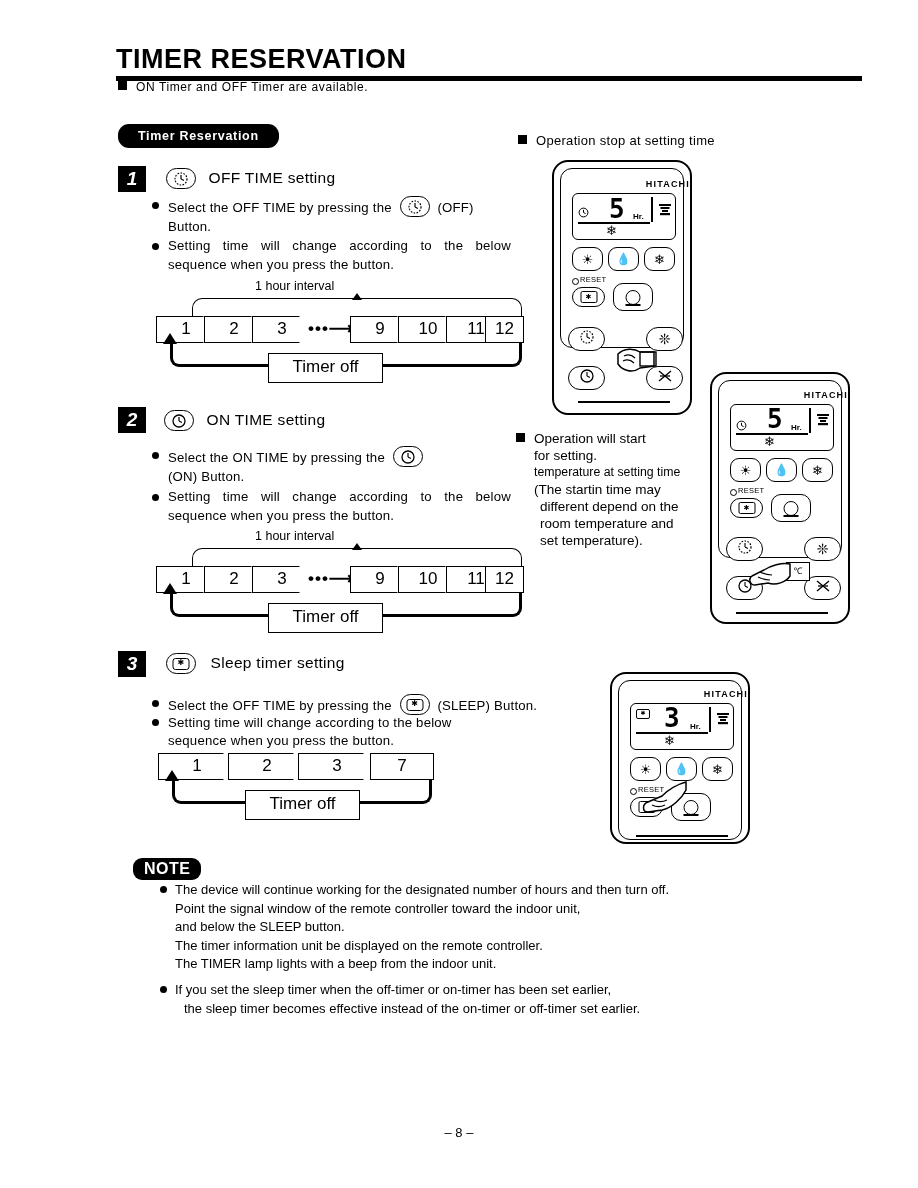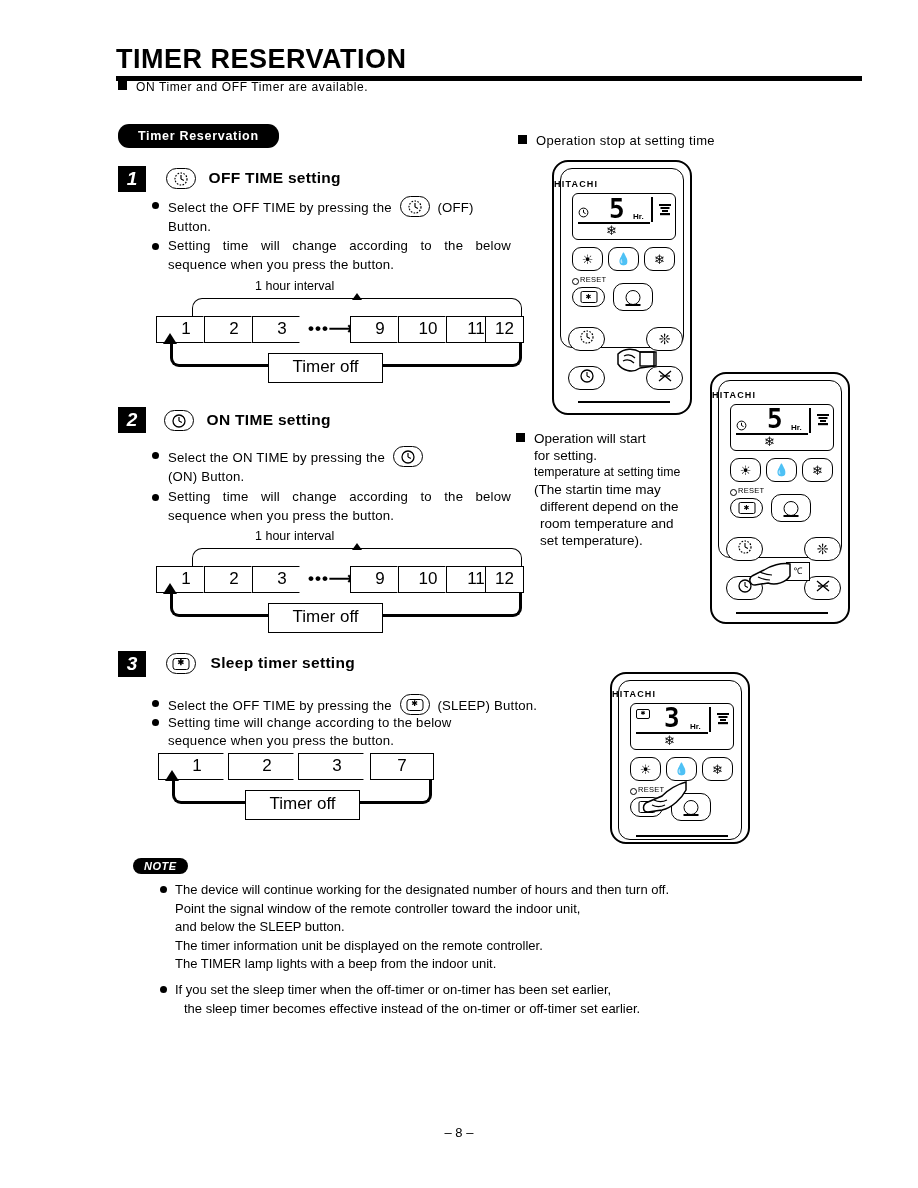--- a/index.html
+++ b/index.html
@@ -75,21 +75,21 @@
     color: #fff;
     font-size: 19px;
     font-weight: bold;
     font-style: italic;
     text-align: center;
     line-height: 26px;
   }
   .step-head {
     position: absolute;
     font-size: 15.5px;
-    font-weight: bold;
+    font-weight: normal;
     letter-spacing: 0.3px;
   }
 
   
   .btn-ico {
     display: inline-block;
     vertical-align: middle;
     border: 1.4px solid #000;
     border-radius: 50%/50%;
     box-sizing: border-box;
@@ -223,21 +223,21 @@
   .rm-body {
     position: absolute;
     left: 6px; right: 6px; top: 6px;
     border: 1.6px solid #000;
     border-radius: 12px;
     box-sizing: border-box;
   }
   .rm-brand {
     position: absolute;
     width: 100%;
-    text-align: left;
+    text-align: right;
     font-size: 9px;
     font-weight: bold;
     letter-spacing: 1.2px;
   }
   .lcd {
     position: absolute;
     border: 1.5px solid #000;
     border-radius: 6px;
     box-sizing: border-box;
     background: #fff;
@@ -286,26 +286,25 @@
     position: absolute;
     height: 2px;
     background: #000;
   }
 
   
   .note-badge {
     position: absolute;
     background: #000;
     color: #fff;
-    font-size: 11px;
+    font-size: 16px;
     font-weight: bold;
     border-radius: 9px;
     padding: 2px 11px;
     letter-spacing: 0.5px;
-    font-style: italic;
   }
   .note-text {
     position: absolute;
     font-size: 13px;
     line-height: 18.5px;
   }
 
   .footer {
     position: absolute;
     width: 100%;

